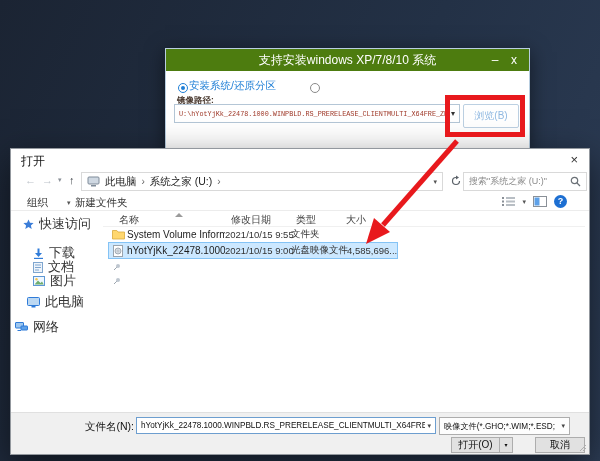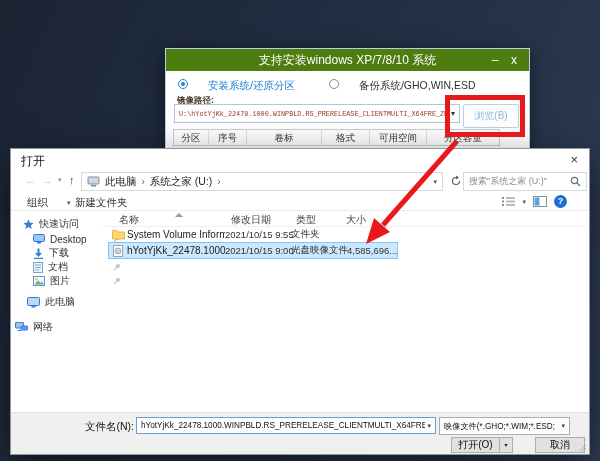--- a/index.html
+++ b/index.html
@@ -11,21 +11,21 @@
   
   .installer { position: absolute; left: 165px; top: 48px; width: 365px; height: 104px;
                background: #fff; border: 1px solid #b9cee0; box-shadow: 0 4px 18px rgba(0,0,0,.5); }
   .inst-titlebar { height: 22px; background: #4d7c0f; color: #fff; position: relative;
                    text-align: center; font-size: 12px; line-height: 22px; }
   .inst-ctl { position: absolute; top: 0; width: 16px; text-align: center; cursor: default; font-size: 12px; }
   .inst-min { right: 26px; }
   .inst-close { right: 7px; }
   .inst-body { position: relative; height: 81px; background: #fff; }
   .radio-row { position: absolute; top: 8px; left: 12px; display: flex; gap: 34px; font-size: 10.5px; }
-  .radio { display: flex; align-items: flex-start; gap: 20px; }
+  .radio { display: flex; align-items: flex-end; gap: 1px; }
   .radio-circle { width: 10px; height: 10px; border-radius: 50%; position: relative; flex: 0 0 auto; }
   .radio-sel .radio-circle { border: 1px solid #1f7fd6; }
   .radio-sel .radio-circle::after { content: ""; position: absolute; inset: 2px; border-radius: 50%; background: #1f7fd6; }
   .radio-sel { color: #1f7fd6; }
   .radio-un .radio-circle { border: 1px solid #8a8a8a; }
   .radio-un { color: #333; }
   .path-label { position: absolute; top: 24px; left: 11px; font-size: 8.5px; font-weight: bold; color: #4a3a30; }
   .combo { position: absolute; top: 33px; left: 8px; width: 286px; height: 19px;
            border: 1px solid #b4c6d6; background: #fff; display: flex; align-items: center; padding: 0 4px; }
   .combo-text { flex: 1; font-size: 6.8px; color: #a03a2a; white-space: nowrap; overflow: hidden;
@@ -70,21 +70,21 @@
   .tb-organize { left: 16px; }
   .tb-newfolder { left: 64px; }
   .tb-caret { font-size: 7px; color: #555; }
   .tb-right { position: absolute; right: 42px; top: 2px; display: flex; gap: 7px; align-items: center; }
   .help-btn { position: absolute; right: 22px; top: 1px; width: 13px; height: 13px; border-radius: 50%;
               background: #1d6fd2; color: #fff; font-size: 9px; font-weight: bold;
               text-align: center; line-height: 13px; }
 
   
   .side-item { position: absolute; height: 14px; display: flex; align-items: center; gap: 5px;
-               font-size: 10px; color: #333; width: 88px; }
+               font-size: 13px; color: #333; width: 88px; }
   .side-item .lbl { flex: 1; white-space: nowrap; overflow: hidden; }
   .pin { flex: 0 0 auto; opacity: .75; }
 
   
   .fl-head { position: absolute; top: 64px; left: 92px; right: 4px; height: 14px;
              font-size: 10px; color: #444; border-bottom: 1px solid #f0f0f0; }
   .fl-head span { position: absolute; top: 0; text-align: center; }
   .fl-h-name { left: 16px; } .fl-h-date { left: 128px; } .fl-h-type { left: 193px; } .fl-h-size { left: 243px; }
   .sort-caret { position: absolute; left: 72px; top: -3px; width: 0; height: 0;
                 border-left: 4px solid transparent; border-right: 4px solid transparent;
@@ -133,38 +133,29 @@
       <span class="inst-ctl inst-close">x</span>
     </div>
     <div class="inst-body">
       <div class="radio-row">
         <div class="radio radio-sel">
           <span class="radio-circle"></span>
           <span>安装系统/还原分区</span>
         </div>
         <div class="radio radio-un">
           <span class="radio-circle"></span>
-          <span>备份系统/GHO,WIN,ESD</span>
         </div>
       </div>
       <div class="path-label">镜像路径:</div>
       <div class="combo">
         <span class="combo-text">U:\hYotYjKk_22478.1000.WINPBLD.RS_PRERELEASE_CLIENTMULTI_X64FRE_ZH-CN.IS</span>
         <span class="combo-caret">▾</span>
       </div>
       <div class="browse-btn">浏览(B)</div>
       <div class="red-rect"></div>
-      <div class="inst-table">
-        <div class="inst-th" style="width:35px">分区</div>
-        <div class="inst-th" style="width:38px">序号</div>
-        <div class="inst-th" style="width:75px">卷标</div>
-        <div class="inst-th" style="width:48px">格式</div>
-        <div class="inst-th" style="width:57px">可用空间</div>
-        <div class="inst-th" style="width:72px">分区容量</div>
-      </div>
     </div>
   </div>
 
   <div class="dialog">
     <div>
       <span class="dlg-title">打开</span>
       <span class="dlg-close">×</span>
     </div>
 
     <div class="dlg-nav">
@@ -224,31 +215,20 @@
       </div>
       <span class="help-btn">?</span>
     </div>
 
     <div class="side-item" style="left:12px; top:68px;">
       <svg width="11" height="11" viewBox="0 0 11 11">
         <polygon points="5.5,0.5 7,3.8 10.6,4.1 7.9,6.5 8.7,10 5.5,8.1 2.3,10 3.1,6.5 0.4,4.1 4,3.8" fill="#3b7dd8"></polygon>
       </svg>
       <span class="lbl">快速访问</span>
     </div>
-    <div class="side-item" style="left:22px; top:83px;">
-      <svg width="12" height="10" viewBox="0 0 12 10">
-        <rect x="0.5" y="0.5" width="11" height="7" rx="1" fill="#9ec7ef" stroke="#2f7bd8"></rect>
-        <rect x="4" y="8" width="4" height="1.5" fill="#2f7bd8"></rect>
-      </svg>
-      <span class="lbl">Desktop</span>
-      <svg class="pin" width="8" height="8" viewBox="0 0 8 8">
-        <line x1="1" y1="7" x2="4" y2="4" stroke="#7b8794" stroke-width="1"></line>
-        <circle cx="5" cy="3" r="2" fill="#a9b4c0"></circle>
-      </svg>
-    </div>
     <div class="side-item" style="left:22px; top:111px;">
       <svg width="10" height="11" viewBox="0 0 10 11">
         <rect x="0.5" y="0.5" width="9" height="10" fill="#eef4fb" stroke="#7fa6cf"></rect>
         <line x1="2" y1="3" x2="8" y2="3" stroke="#7fa6cf"></line>
         <line x1="2" y1="5.5" x2="8" y2="5.5" stroke="#7fa6cf"></line>
         <line x1="2" y1="8" x2="6" y2="8" stroke="#7fa6cf"></line>
       </svg>
       <span class="lbl">文档</span>
       <svg class="pin" width="8" height="8" viewBox="0 0 8 8">
         <line x1="1" y1="7" x2="4" y2="4" stroke="#7b8794" stroke-width="1"></line>

